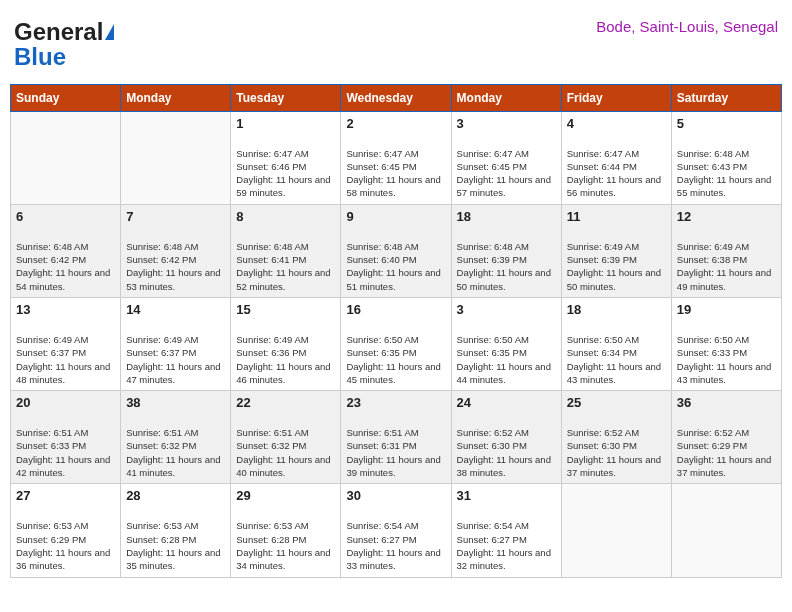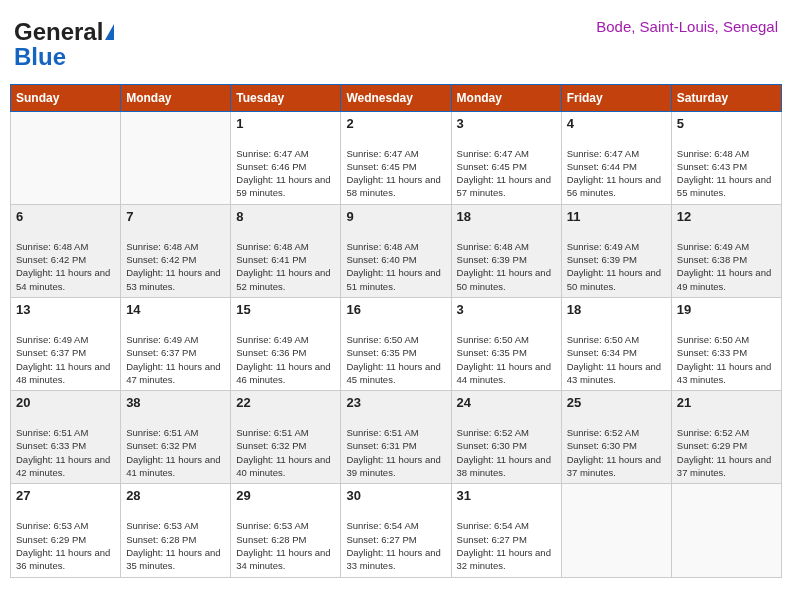--- a/index.html
+++ b/index.html
@@ -267,21 +267,21 @@
 Sunset: 6:30 PM
 Daylight: 11 hours and 38 minutes.</div>
         </td>
         <td>
           <div class="day-number">25</div>
           <div class="day-info" style="white-space: pre-line;">Sunrise: 6:52 AM
 Sunset: 6:30 PM
 Daylight: 11 hours and 37 minutes.</div>
         </td>
         <td>
-          <div class="day-number">21</div>
+          <div class="day-number">36</div>
           <div class="day-info" style="white-space: pre-line;">Sunrise: 6:52 AM
 Sunset: 6:29 PM
 Daylight: 11 hours and 37 minutes.</div>
         </td>
       </tr>
       <tr>
         <td>
           <div class="day-number">27</div>
           <div class="day-info" style="white-space: pre-line;">Sunrise: 6:53 AM
 Sunset: 6:29 PM

